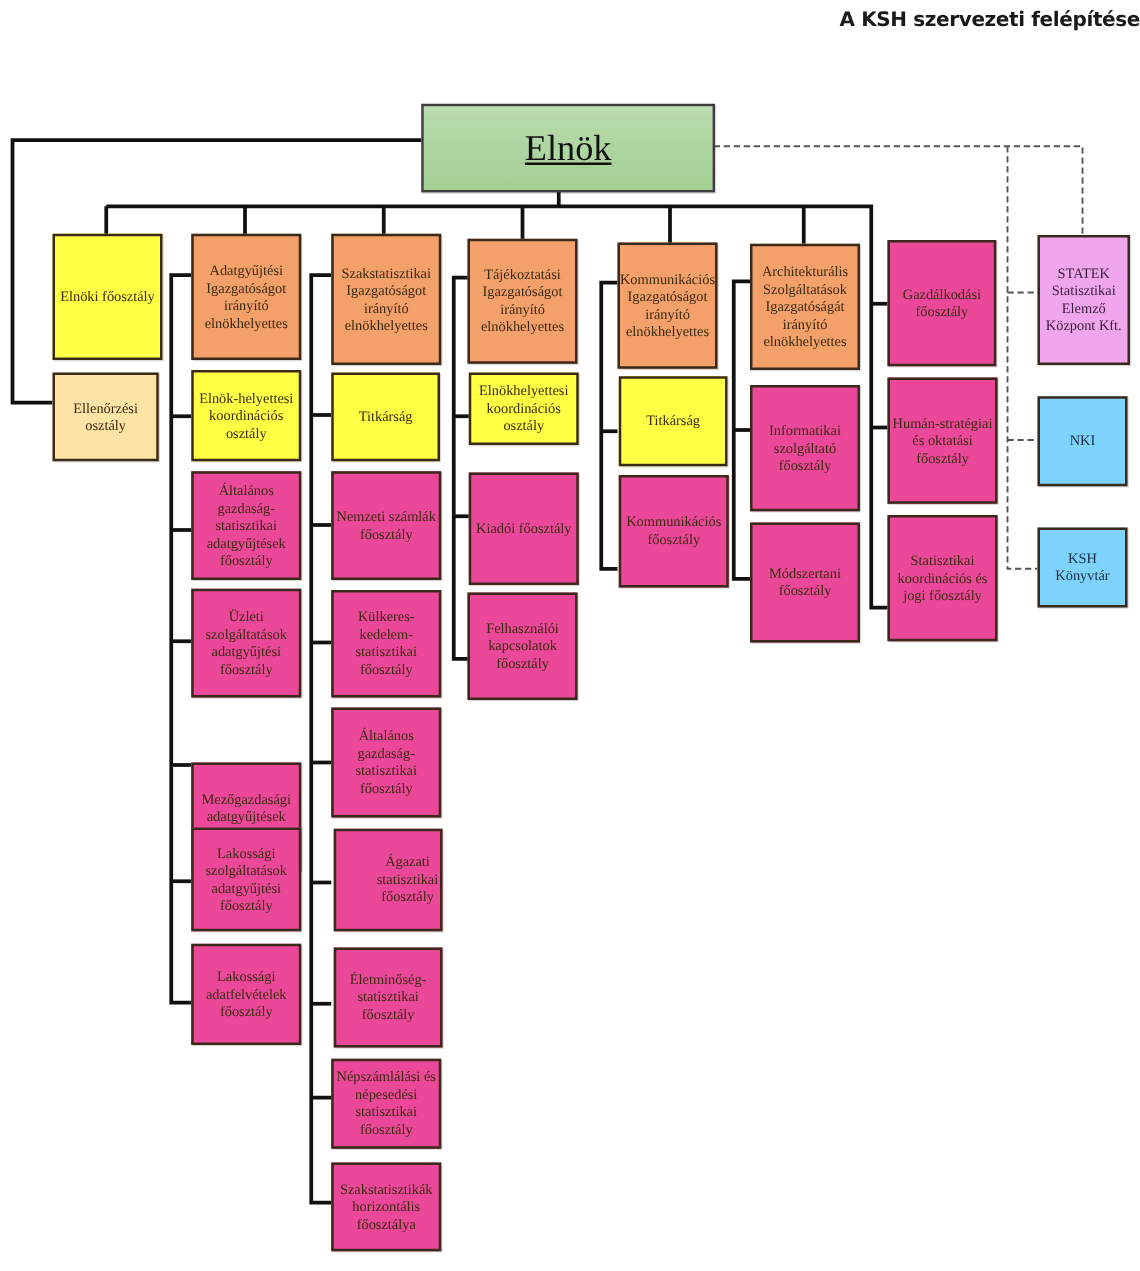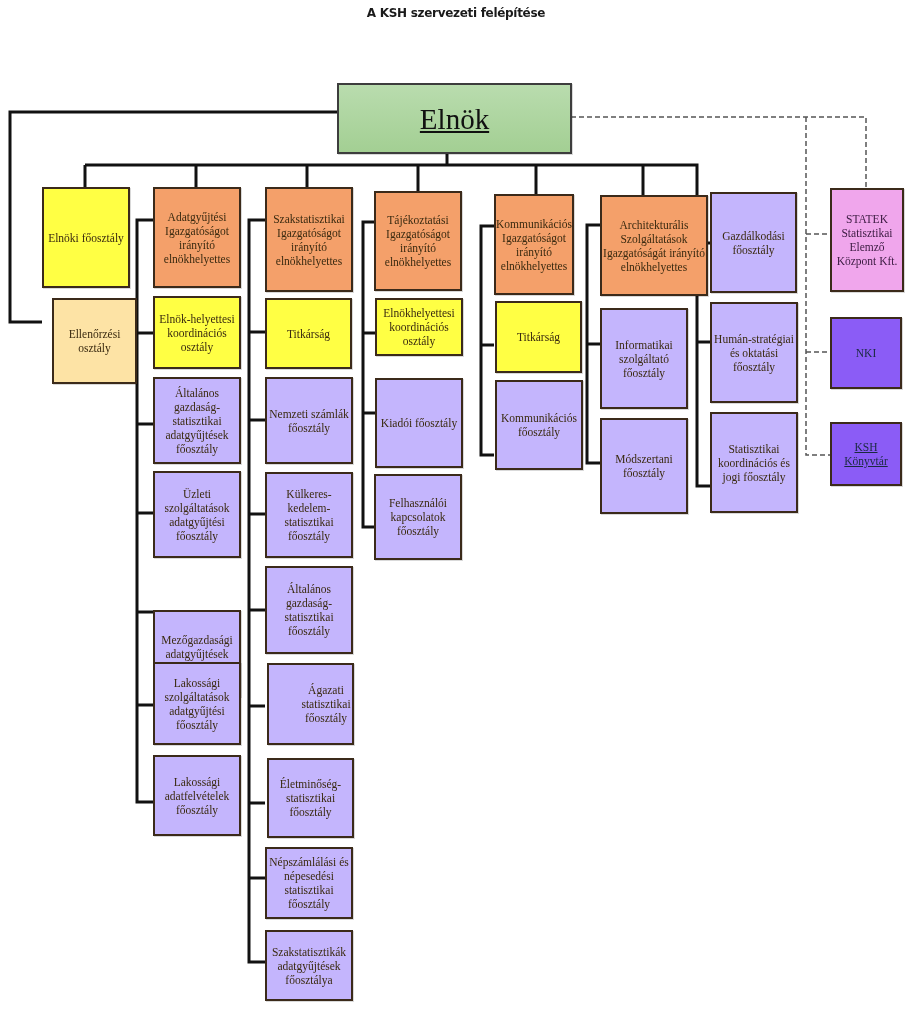--- a/index.html
+++ b/index.html
@@ -1,40 +1,40 @@
 <!DOCTYPE html>
 <html><head>
 <meta charset="utf-8">
 <style>
   html, body { margin: 0; padding: 0; background: #ffffff; }
   body { width: 912px; height: 1017px; position: relative; overflow: hidden; }
   .title {
-    position: absolute; left: 0; top: 6px; width: 912px; text-align: center;
-    font-family: "DejaVu Sans", sans-serif; font-weight: bold; font-size: 12px; color: #1a1a1a;
+    position: absolute; left: 0; top: 6px; width: 912px; text-align: right;
+    font-family: "DejaVu Sans", sans-serif; font-weight: bold; font-size: 16px; color: #1a1a1a;
     letter-spacing: -0.3px;
   }
   svg.lines { position: absolute; left: 0; top: 0; }
   .box {
     position: absolute; box-sizing: border-box; border: 2px solid #3b2a1a;
     display: flex; align-items: center; justify-content: center; text-align: center;
     font-family: "Liberation Serif", serif; font-size: 11.5px; line-height: 14px; color: #3a2a10;
     padding: 2px 1px; white-space: pre-line; overflow: hidden;
     box-shadow: 1px 1px 0 rgba(0,0,0,0.15);
   }
   .box span { display: block; }
   .root {
     background: linear-gradient(#b9dcae, #a3cf93); border-color: #3d3d3d;
     font-size: 29px; line-height: 34px; color: #111; text-decoration: underline;
   }
   .c-yellow { background: #ffff44; }
   .c-salmon { background: #f4a06a; }
-  .c-orange { background: #c4b5fd; }
+  .c-orange { background: #ec4899; }
   .c-beige { background: #fde3a5; }
   .c-pink { background: #f0a6ec; color: #3a1a40; }
-  .c-blue { background: #8b5cf6; color: #1a2a40; }
+  .c-blue { background: #7dd3fc; color: #1a2a40; }
 </style>
 </head>
 <body>
 
 <div class="title">A KSH szervezeti felépítése</div>
 
 <svg class="lines" width="912" height="1017">
   <g stroke="#111" stroke-width="3" fill="none">
 
     <polyline points="337,112 10,112 10,322 42,322"></polyline>
@@ -88,21 +88,21 @@
   </g>
 </svg>
 
 <div class="box root" style="left:337px;top:83px;width:235px;height:71px;">
   <span>Elnök</span>
 </div>
 
 <div class="box c-yellow" style="left:42px;top:187px;width:88px;height:101px;">
   <span>Elnöki főosztály</span>
 </div>
-<div class="box c-beige" style="left:42px;top:298px;width:85px;height:86px;margin-left:10px;">
+<div class="box c-beige" style="left:42px;top:298px;width:85px;height:71px;">
   <span>Ellenőrzési osztály</span>
 </div>
 
 <div class="box c-salmon" style="left:153px;top:187px;width:88px;height:101px;">
   <span>Adatgyűjtési Igazgatóságot irányító elnökhelyettes</span>
 </div>
 <div class="box c-yellow" style="left:153px;top:296px;width:88px;height:73px;">
   <span>Elnök-helyettesi koordinációs osztály</span></div>
 <div class="box c-orange" style="left:153px;top:377px;width:88px;height:87px;">
   <span>Általános gazdaság-statisztikai adatgyűjtések főosztály</span></div>
@@ -126,53 +126,53 @@
   <span>Külkeres-kedelem-statisztikai főosztály</span></div>
 <div class="box c-orange" style="left:265px;top:566px;width:88px;height:88px;">
   <span>Általános gazdaság-statisztikai főosztály</span></div>
 <div class="box c-orange" style="left:267px;top:663px;width:87px;height:82px;padding-left:32px;">
   <span>Ágazati statisztikai főosztály</span></div>
 <div class="box c-orange" style="left:267px;top:758px;width:87px;height:80px;">
   <span>Életminőség-statisztikai főosztály</span></div>
 <div class="box c-orange" style="left:265px;top:847px;width:88px;height:72px;">
   <span>Népszámlálási és népesedési statisztikai főosztály</span></div>
 <div class="box c-orange" style="left:265px;top:930px;width:88px;height:71px;">
-  <span>Szakstatisztikák adatgyűjtések főosztálya</span></div>
+  <span>Szakstatisztikák horizontális főosztálya</span></div>
 
 <div class="box c-salmon" style="left:374px;top:191px;width:88px;height:100px;">
   <span>Tájékoztatási Igazgatóságot irányító elnökhelyettes</span>
 </div>
 <div class="box c-yellow" style="left:375px;top:298px;width:88px;height:58px;">
   <span>Elnökhelyettesi koordinációs osztály</span></div>
 <div class="box c-orange" style="left:375px;top:378px;width:88px;height:90px;">
   <span>Kiadói főosztály</span></div>
 <div class="box c-orange" style="left:374px;top:474px;width:88px;height:86px;">
   <span>Felhasználói kapcsolatok főosztály</span></div>
 
 <div class="box c-salmon" style="left:494px;top:194px;width:80px;height:101px;">
   <span>Kommunikációs Igazgatóságot irányító elnökhelyettes</span>
 </div>
 <div class="box c-yellow" style="left:495px;top:301px;width:87px;height:72px;">
   <span>Titkárság</span></div>
 <div class="box c-orange" style="left:495px;top:380px;width:88px;height:90px;">
   <span>Kommunikációs főosztály</span></div>
 
-<div class="box c-salmon" style="left:600px;top:195px;width:108px;height:101px;">
+<div class="box c-salmon" style="left:600px;top:195px;width:88px;height:101px;">
   <span>Architekturális Szolgáltatások Igazgatóságát irányító elnökhelyettes</span>
 </div>
 <div class="box c-orange" style="left:600px;top:308px;width:88px;height:101px;">
   <span>Informatikai szolgáltató főosztály</span></div>
 <div class="box c-orange" style="left:600px;top:418px;width:88px;height:96px;">
   <span>Módszertani főosztály</span></div>
 
 <div class="box c-orange" style="left:710px;top:192px;width:87px;height:101px;">
   <span>Gazdálkodási főosztály</span></div>
 <div class="box c-orange" style="left:710px;top:302px;width:88px;height:101px;">
   <span>Humán-stratégiai és oktatási főosztály</span></div>
 <div class="box c-orange" style="left:710px;top:412px;width:88px;height:101px;">
   <span>Statisztikai koordinációs és jogi főosztály</span></div>
 
 <div class="box c-pink" style="left:830px;top:188px;width:74px;height:104px;">
   <span>STATEK Statisztikai Elemző Központ Kft.</span></div>
 <div class="box c-blue" style="left:830px;top:317px;width:72px;height:72px;">
   <span>NKI</span></div>
-<div class="box c-blue" style="left:830px;top:422px;width:72px;height:64px;text-decoration:underline;">
+<div class="box c-blue" style="left:830px;top:422px;width:72px;height:64px;">
   <span>KSH Könyvtár</span></div>
 
 </body></html>

